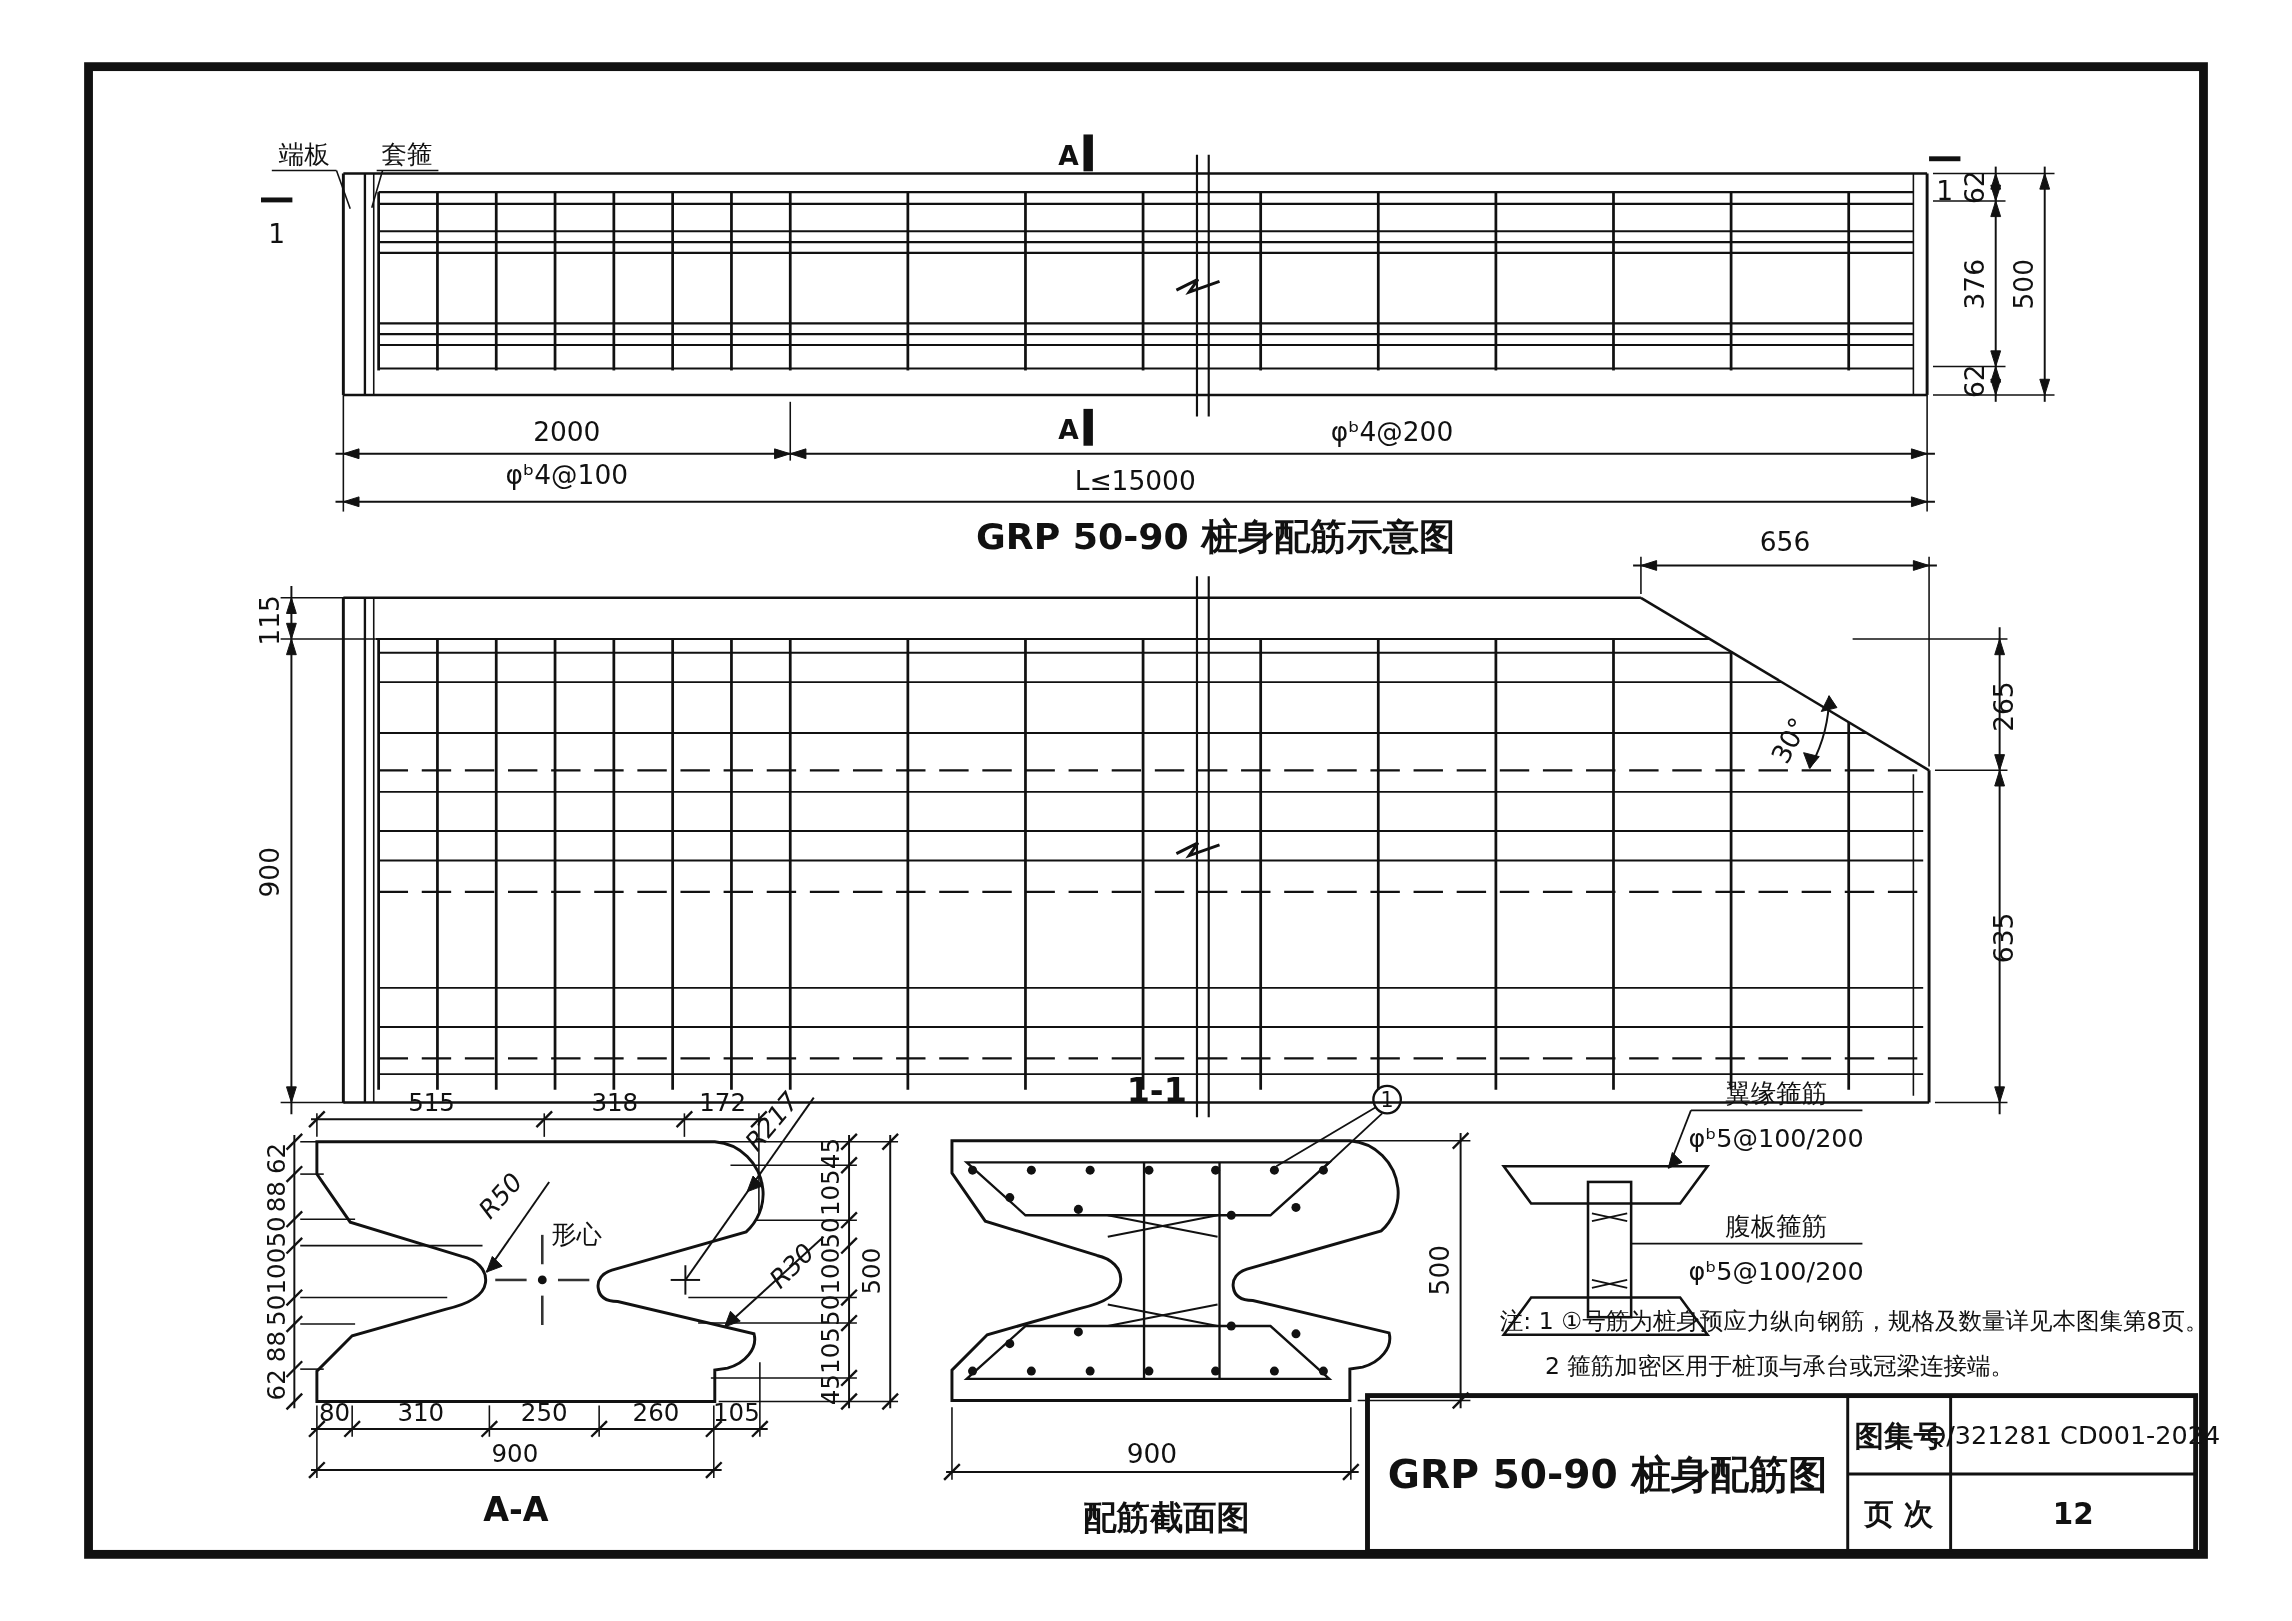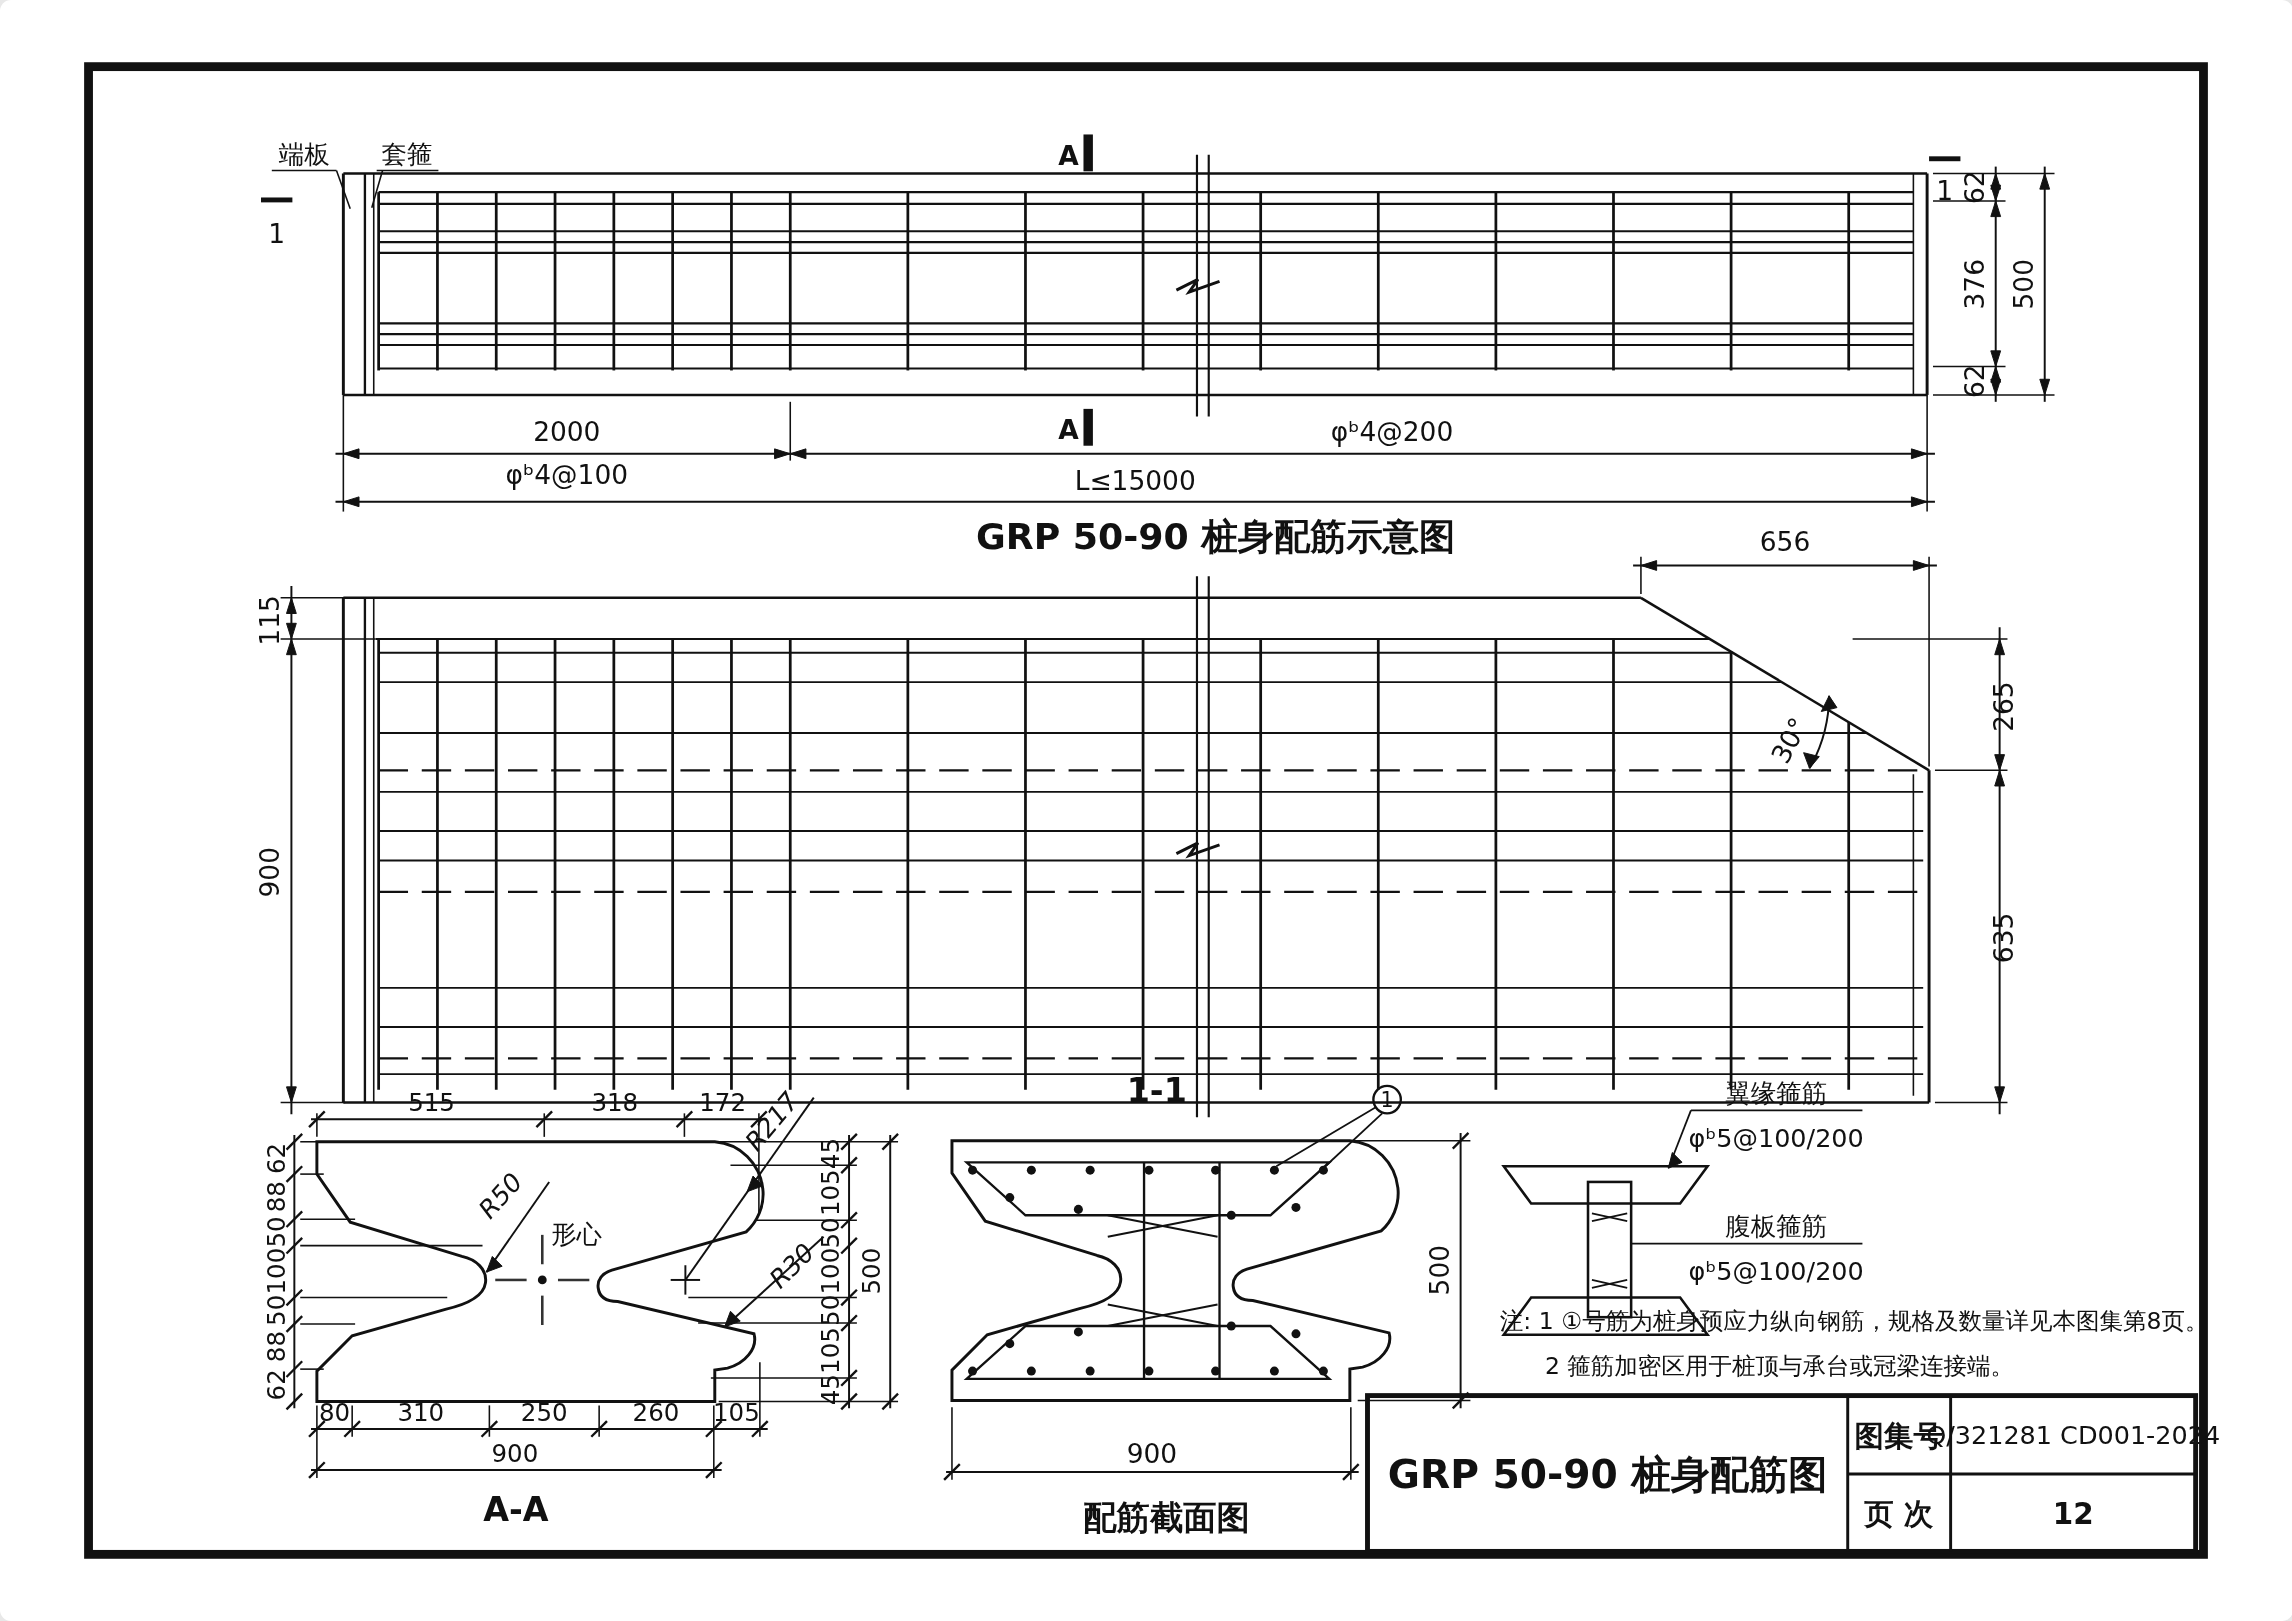--- a/index.html
+++ b/index.html
@@ -1,17 +1,17 @@
 <!DOCTYPE html>
 <html><head>
 <meta charset="utf-8">
 <style>
   html,body{margin:0;padding:0;background:#e8e8e8;}
   .sheet{width:2293px;height:1621px;background:#ffffff;position:relative;margin:0 auto;
-         font-family:"DejaVu Sans",sans-serif;border-radius:11px;}
+         font-family:"DejaVu Sans",sans-serif;}
   svg{display:block}
   svg text{fill:#111;font-family:"DejaVu Sans","Liberation Sans",sans-serif;}
   .dim{font-size:27px;}
   .dimS{font-size:25px;}
   .cjk{font-size:26px;}
   .ttl{font-size:37px;font-weight:bold;}
   .sec{font-size:34px;font-weight:bold;}
   .note{font-size:24px;}
   .tb-main{font-size:40px;font-weight:bold;}
   .tb-lab{font-size:30px;font-weight:bold;}

